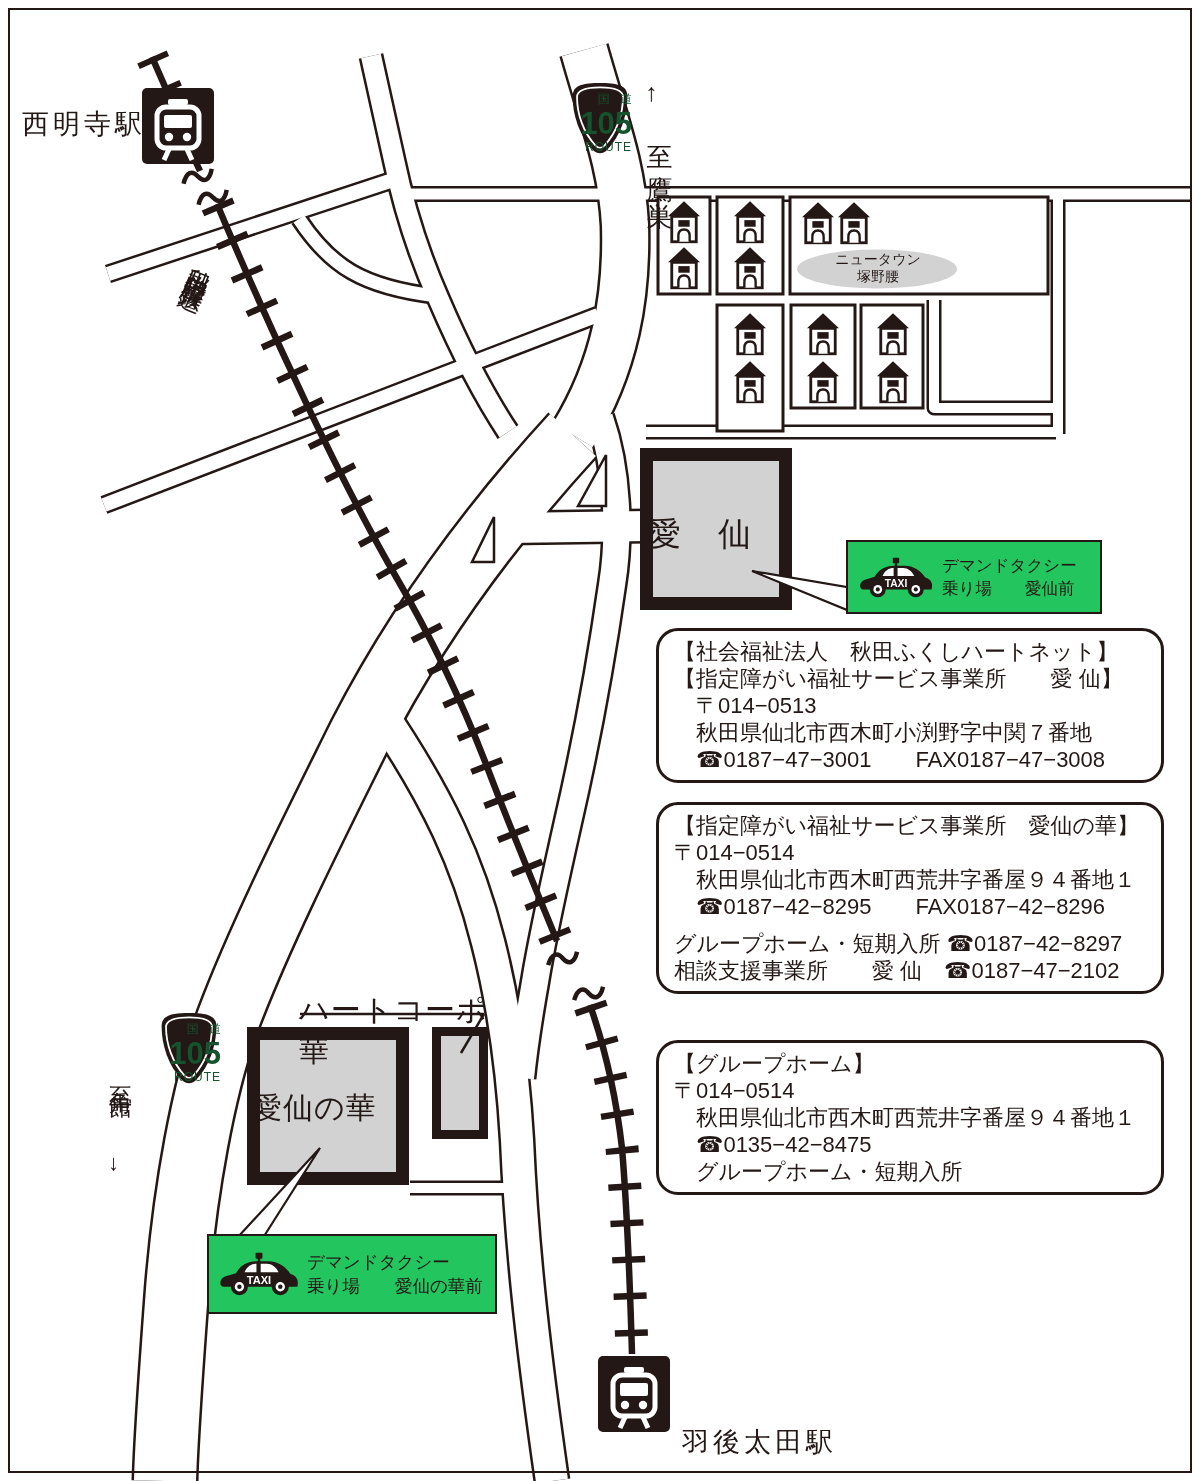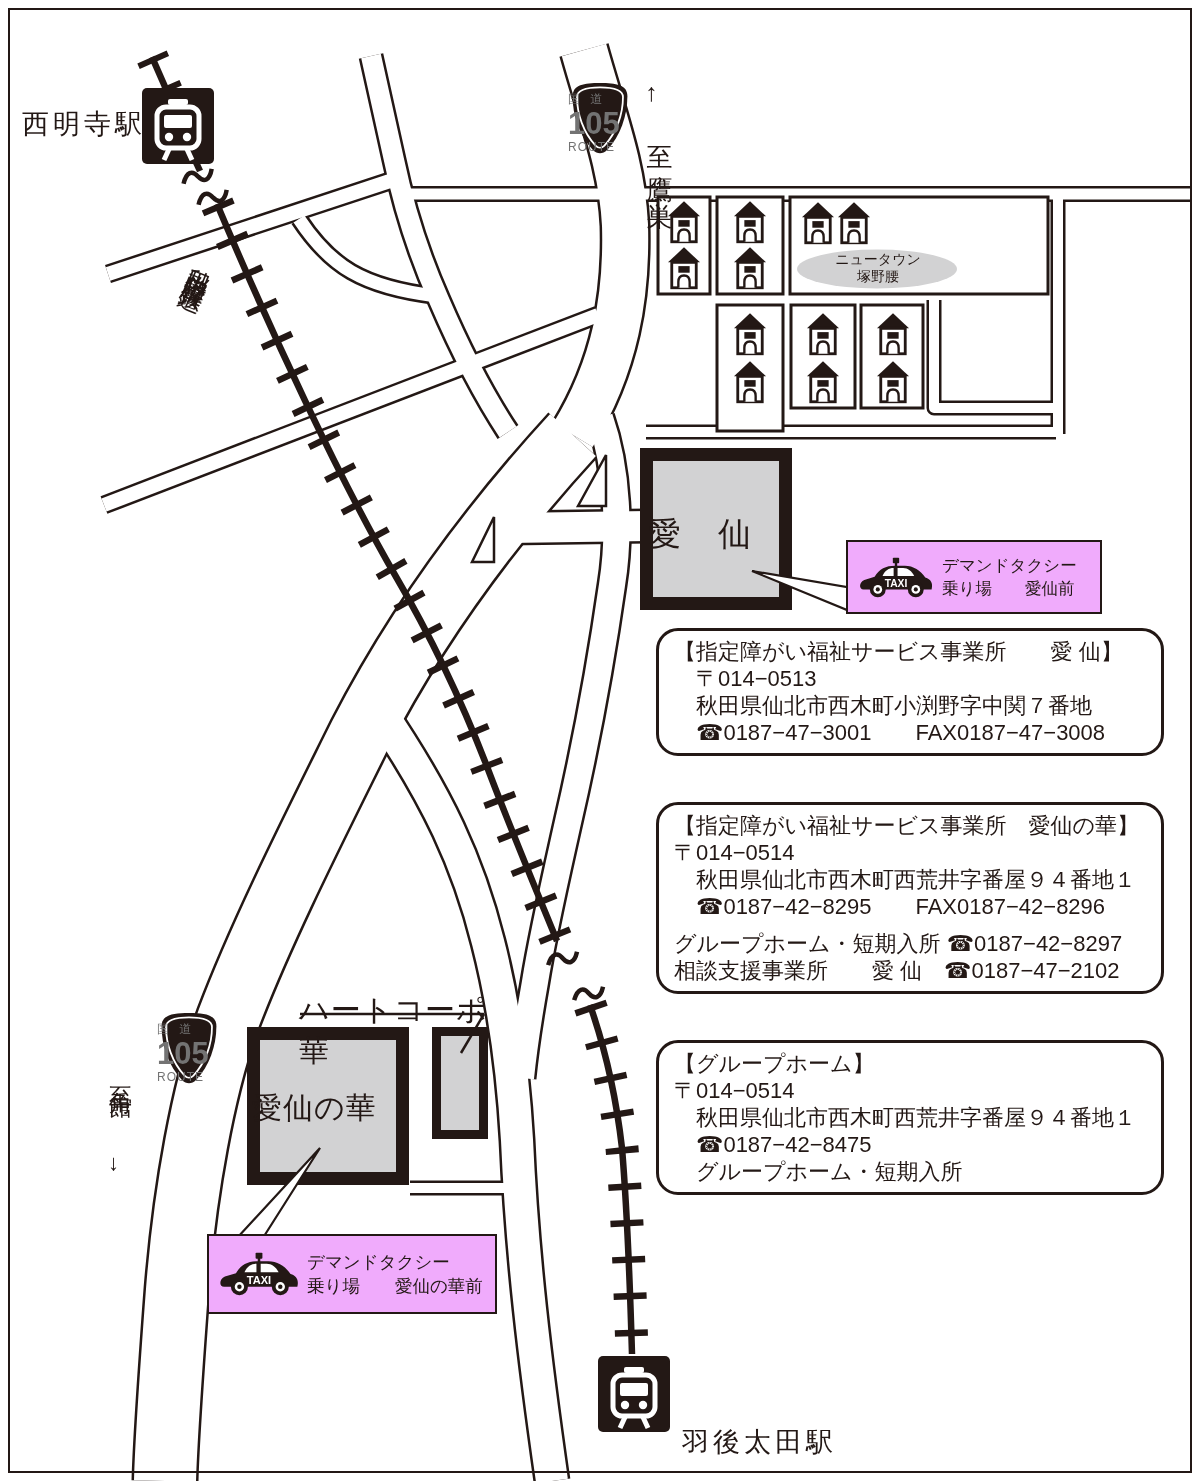--- a/index.html
+++ b/index.html
@@ -6,30 +6,30 @@
   #stage{position:relative;width:1200px;height:1481px;background:#ffffff;
          font-family:"Liberation Sans","DejaVu Sans",sans-serif;color:#231815;overflow:hidden;}
   #stage svg.map{position:absolute;left:0;top:0;}
   .frame{position:absolute;left:8px;top:8px;right:8px;bottom:8px;border:2.5px solid #231815;pointer-events:none;}
   .abs{position:absolute;}
   .vtext{writing-mode:vertical-rl;text-orientation:upright;}
   .station-label{font-size:27px;letter-spacing:4px;font-weight:500;}
   .dir-arrow{font-size:25px;}
   .rail-label{writing-mode:vertical-rl;text-orientation:upright;font-size:24px;letter-spacing:3px;
               transform:rotate(22deg);transform-origin:14px 0;}
-  .badge-text{position:absolute;width:64px;text-align:left;color:#737373;line-height:1;}
+  .badge-text{position:absolute;width:64px;text-align:right;color:#14532d;line-height:1;}
   .badge-text .bt1{font-size:12px;word-spacing:7px;padding-top:11px;}
   .badge-text .bt2{font-size:31px;font-weight:bold;letter-spacing:0;margin-top:3px;}
   .badge-text .bt3{font-size:12px;letter-spacing:1px;margin-top:2px;}
   .newtown-text{position:absolute;width:160px;text-align:center;font-size:14px;line-height:17px;}
   .bldg-label{position:absolute;}
   .lbl-aisen{font-size:33px;letter-spacing:2px;}
   .lbl-hana{font-size:30px;letter-spacing:1px;}
   .lbl-corpo{font-size:30px;letter-spacing:1px;margin-top:7px;}
-  .taxi-box{position:absolute;border:2.5px solid #231815;background:#f0abfc;display:flex;align-items:center;}
+  .taxi-box{position:absolute;border:2.5px solid #231815;background:#22c55e;display:flex;align-items:center;}
   .taxi-text{line-height:23px;white-space:nowrap;}
   .taxi-text.t1{font-size:16.5px;}
   .taxi-text.t2{font-size:17.5px;line-height:24px;}
   .info-box{position:absolute;width:508px;border:3px solid #231815;border-radius:22px;background:#fff;
             padding:7px 15px;font-size:22px;line-height:27px;white-space:nowrap;box-sizing:border-box;}
   .info-box .gap{margin-top:10px;}
 </style>
 </head>
 <body>
 
@@ -227,35 +227,36 @@
   <svg width="82" height="46" viewBox="0 0 96 54" style="margin-left:9px;flex:none;">
         <use href="#sym-taxi"></use>
       </svg>
   <div style="margin-left:7px;">
     <div class="taxi-text t2">デマンドタクシー</div>
     <div class="taxi-text t2">乗り場　　愛仙の華前</div>
   </div>
 </div>
 
 <div class="info-box" style="left:656px;top:628px;">
+  <div>【社会福祉法人　秋田ふくしハートネット】</div>
   <div>【指定障がい福祉サービス事業所　　愛 仙】</div>
   <div>　〒014−0513</div>
   <div>　秋田県仙北市西木町小渕野字中関７番地</div>
   <div>　☎0187−47−3001　　FAX0187−47−3008</div>
 </div>
 <div class="info-box" style="left:656px;top:802px;">
   <div>【指定障がい福祉サービス事業所　愛仙の華】</div>
   <div>〒014−0514</div>
   <div>　秋田県仙北市西木町西荒井字番屋９４番地１</div>
   <div>　☎0187−42−8295　　FAX0187−42−8296</div>
   <div class="gap">グループホーム・短期入所 ☎0187−42−8297</div>
   <div>相談支援事業所　　愛 仙　☎0187−47−2102</div>
 </div>
 <div class="info-box" style="left:656px;top:1040px;">
   <div>【グループホーム】</div>
   <div>〒014−0514</div>
   <div>　秋田県仙北市西木町西荒井字番屋９４番地１</div>
-  <div>　☎0187−42−8475</div>
+  <div>　☎0135−42−8475</div>
   <div>　グループホーム・短期入所</div>
 </div>
 
 <div class="frame"></div>
 </div>
 
 </body></html>

